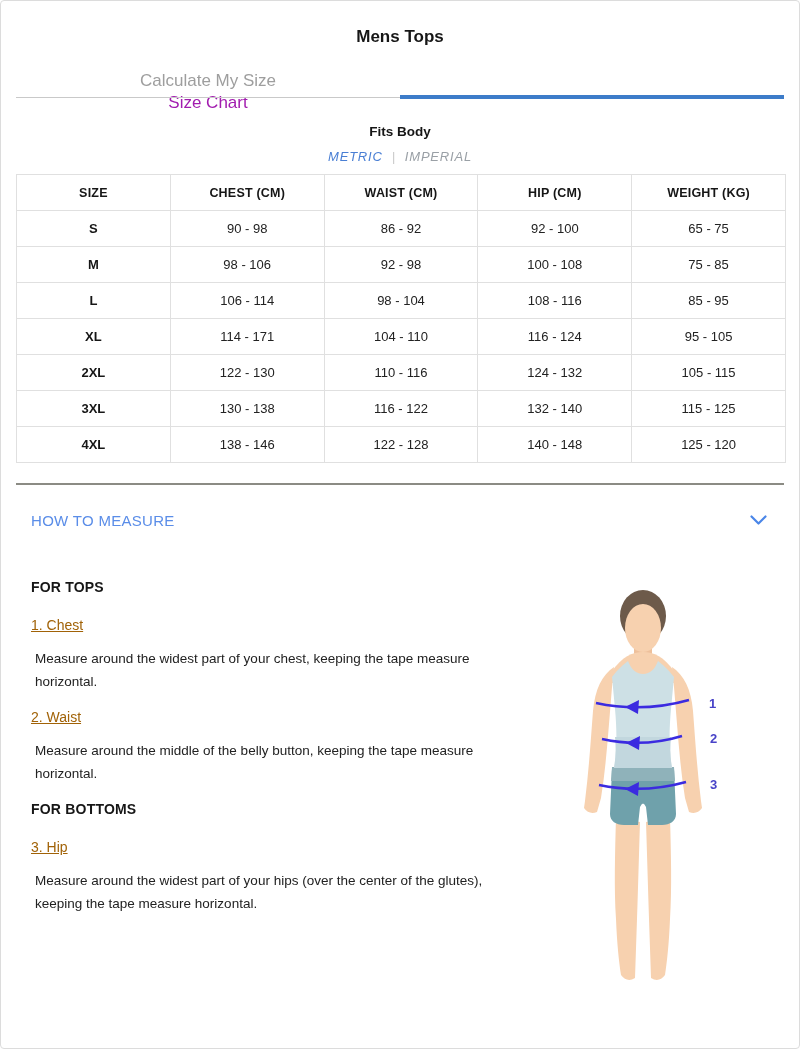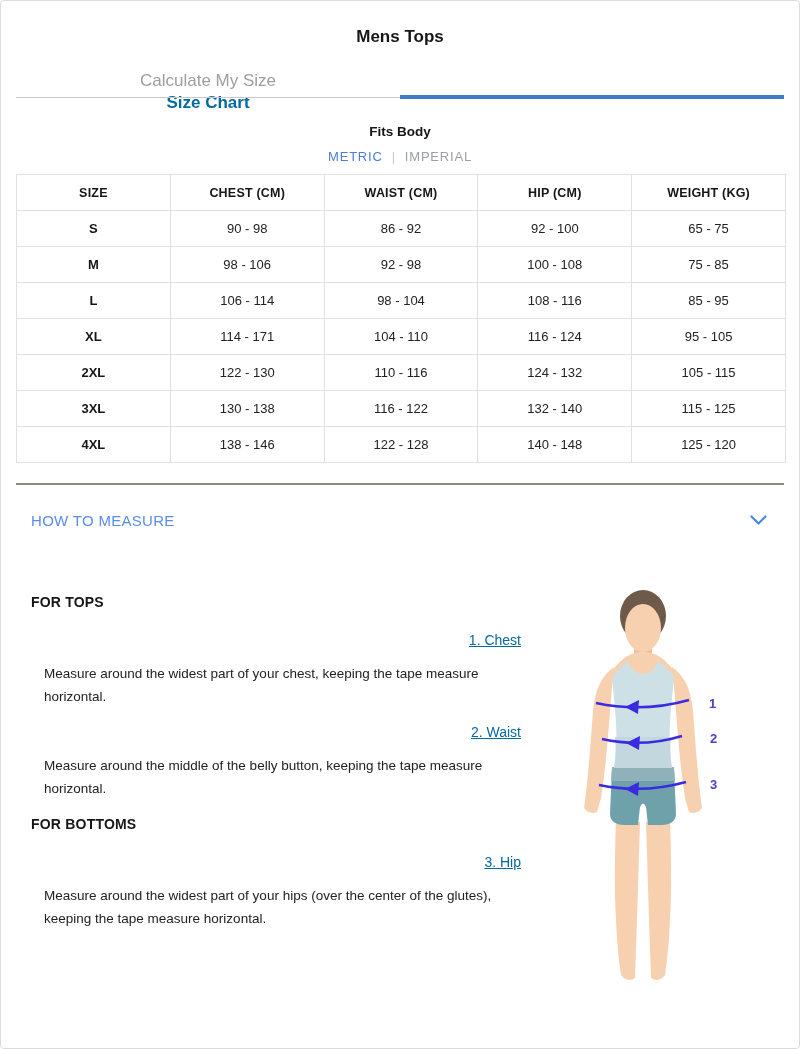--- a/index.html
+++ b/index.html
@@ -35,21 +35,21 @@
     flex-direction: column;
   }
   .tab {
     width: 50%;
     text-align: center;
     font-size: 17px;
     color: #9e9e9e;
     cursor: pointer;
     padding-top: 2px;
   }
-  .tab.active { color: #0369a1; font-weight: bold; }
+  .tab.active { color: #a21caf; }
   .tabs-baseline {
     position: absolute;
     left: 0; right: 50%;
     bottom: 1px;
     height: 1px;
     background: #c9c9c9;
   }
   .tab-indicator {
     position: absolute;
     right: 0;
@@ -64,20 +64,21 @@
     font-size: 13.5px;
     font-weight: bold;
     color: #161616;
   }
   .units {
     margin-top: 10px;
     text-align: center;
     font-size: 13px;
     letter-spacing: 0.8px;
     color: #9aa0a6;
+    font-style: italic;
   }
   .units .metric { color: #4a7fd4; cursor: pointer; }
   .units .sep { color: #c9c9c9; margin: 0 9px; font-weight: 300; }
   .units .imperial { color: #9aa0a6; cursor: pointer; }
   
   table.size-table {
     margin: 10px 15px 0;
     width: 770px;
     border-collapse: collapse;
     table-layout: fixed;
@@ -119,35 +120,34 @@
     position: relative;
     padding: 50px 30px 0;
     min-height: 470px;
   }
   .text-col { width: 490px; }
   .sec-heading {
     font-size: 14px;
     font-weight: bold;
     color: #161616;
     letter-spacing: 0.2px;
-    margin: 15px 0 22px;
+    margin: 0 0 22px;
   }
   .item-label {
     font-size: 14px;
-    color: #0369a1;
+    color: #a16207;
     text-decoration: underline;
     margin: 0 0 15px;
-    text-align: right;
   }
   .item-para {
     font-size: 13.5px;
     color: #222;
     line-height: 22.5px;
     max-width: 490px;
-    margin: 0 13px 16px;
+    margin: 0 4px 16px;
   }
   .figure {
     position: absolute;
     left: 565px;
     top: 60px;
     width: 160px;
     height: 400px;
   }
 </style>
 </head>

